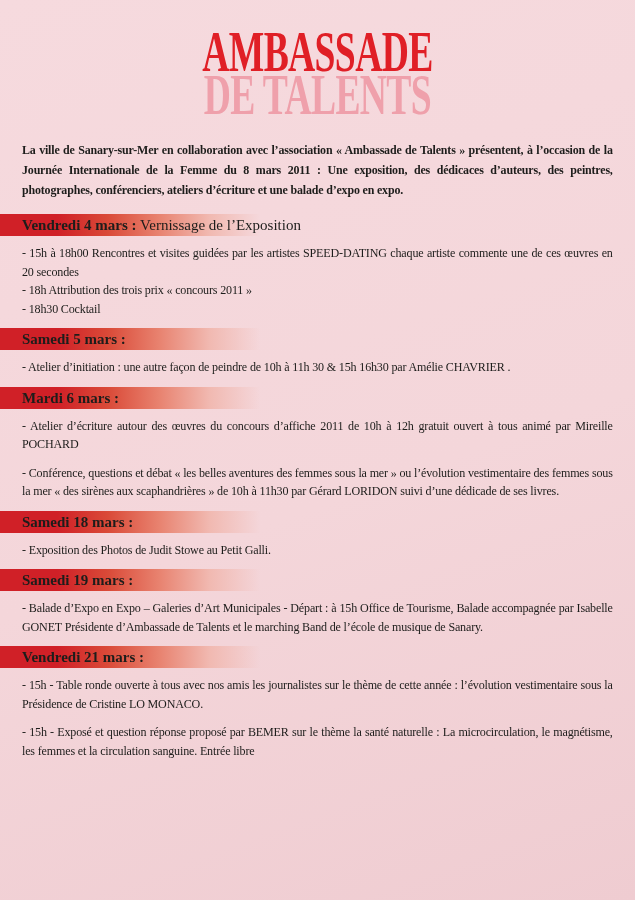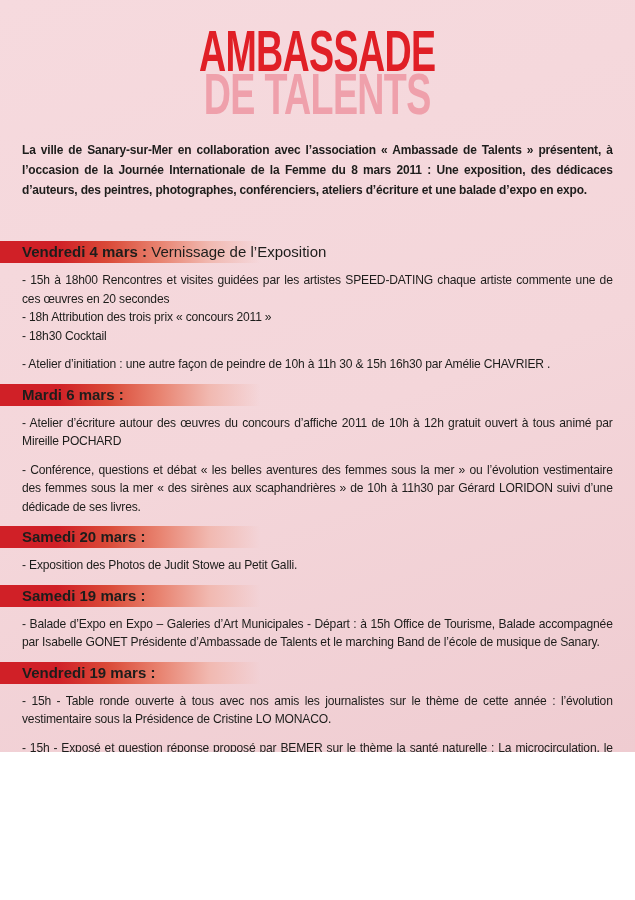--- a/index.html
+++ b/index.html
@@ -2,24 +2,24 @@
 <html><head>
 <meta charset="utf-8">
 <style>
   html, body {
     margin: 0;
     padding: 0;
   }
   .page {
     position: relative;
     width: 635px;
-    height: 752px;
+    height: 900px;
     overflow: hidden;
     background: linear-gradient(160deg, #f6dade 0%, #f4d6da 55%, #efccd1 100%);
-    font-family: Liberation Sans, sans-serif;
+    font-family: Liberation Serif, serif;
     color: #1d1d1b;
   }
   
   .title-block {
     padding-top: 30px;
     text-align: center;
   }
   .title-inner {
     display: inline-block;
     transform: scaleX(0.66);
@@ -43,21 +43,21 @@
   }
   .intro {
     margin-top: 22px;
     font-weight: 700;
     font-size: 13.4px;
     line-height: 20px;
     letter-spacing: -0.2px;
   }
 
   
-  .sections { margin-top: 41px; }
+  .sections { margin-top: 14px; }
   .section { margin-bottom: 10px; }
   .bar {
     height: 22px;
     line-height: 22px;
     padding-left: 22px;
     font-size: 15px;
     white-space: nowrap;
     background: linear-gradient(to right,
       #d02027 0%,
       #d02027 9%,
@@ -99,20 +99,23 @@
         <span class="suffix">Vernissage de l’Exposition</span>
       </div>
       <div class="body condensed">
         <p>- 15h à 18h00 Rencontres et visites guidées par les artistes SPEED-DATING chaque artiste commente une de ces œuvres en 20 secondes</p>
         <p>- 18h Attribution des trois prix « concours 2011 »</p>
         <p>- 18h30 Cocktail</p>
       </div>
     </div>
 
     <div class="section">
+      <div class="bar">
+        <span class="date">Samedi 5 mars :</span>
+      </div>
       <div class="body condensed">
         <p>- Atelier d’initiation : une autre façon de peindre de 10h à 11h 30 &amp; 15h 16h30 par Amélie CHAVRIER .</p>
       </div>
     </div>
 
     <div class="section">
       <div class="bar">
         <span class="date">Mardi 6 mars :</span>
       </div>
       <div class="body condensed">
@@ -121,39 +124,39 @@
     </div>
 
     <div class="section">
       <div class="body condensed">
         <p>- Conférence, questions et débat « les belles aventures des femmes sous la mer » ou l’évolution vestimentaire des femmes sous la mer « des sirènes aux scaphandrières » de 10h à 11h30 par Gérard LORIDON suivi d’une dédicade de ses livres.</p>
       </div>
     </div>
 
     <div class="section">
       <div class="bar">
-        <span class="date">Samedi 20 mars :</span>
+        <span class="date">Samedi 18 mars :</span>
       </div>
       <div class="body condensed">
         <p>- Exposition des Photos de Judit Stowe au Petit Galli.</p>
       </div>
     </div>
 
     <div class="section">
       <div class="bar">
         <span class="date">Samedi 19 mars :</span>
       </div>
       <div class="body condensed">
         <p>- Balade d’Expo en Expo – Galeries d’Art Municipales - Départ : à 15h Office de Tourisme, Balade accompagnée par Isabelle GONET Présidente d’Ambassade de Talents et le marching Band de l’école de musique de Sanary.</p>
       </div>
     </div>
 
     <div class="section">
       <div class="bar">
-        <span class="date">Vendredi 19 mars :</span>
+        <span class="date">Vendredi 21 mars :</span>
       </div>
       <div class="body condensed">
         <p>- 15h - Table ronde ouverte à tous avec nos amis les journalistes sur le thème de cette année : l’évolution vestimentaire sous la Présidence de Cristine LO MONACO.</p>
       </div>
     </div>
 
     <div class="section">
       <div class="body condensed">
         <p>- 15h - Exposé et question réponse proposé par BEMER sur le thème la santé naturelle : La microcirculation, le magnétisme, les femmes et la circulation sanguine. Entrée libre</p>
       </div>

